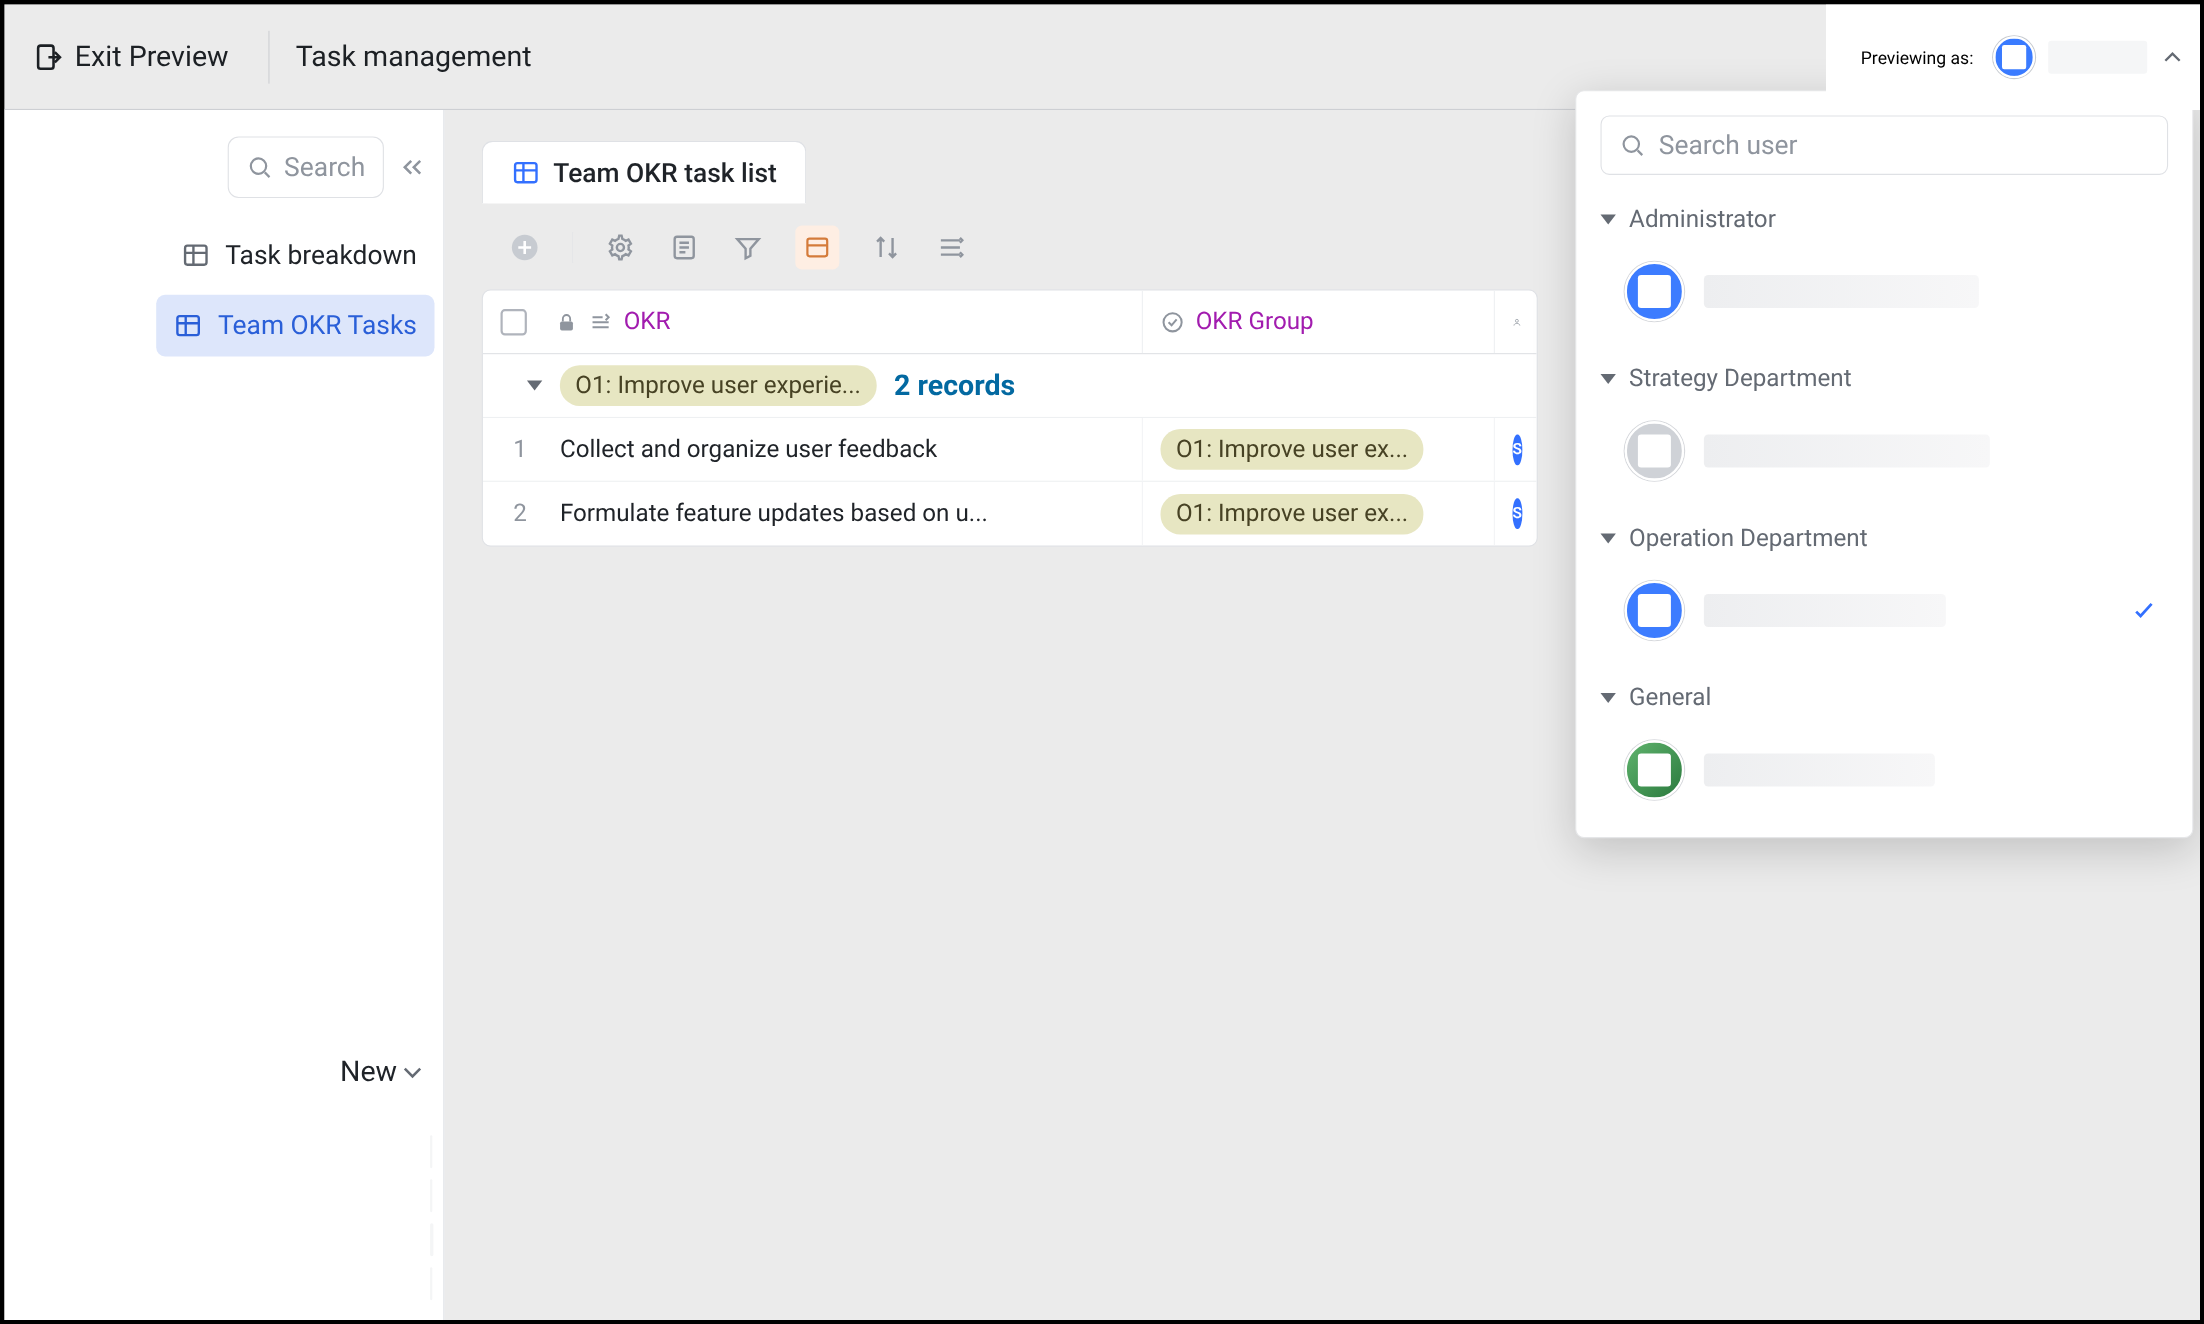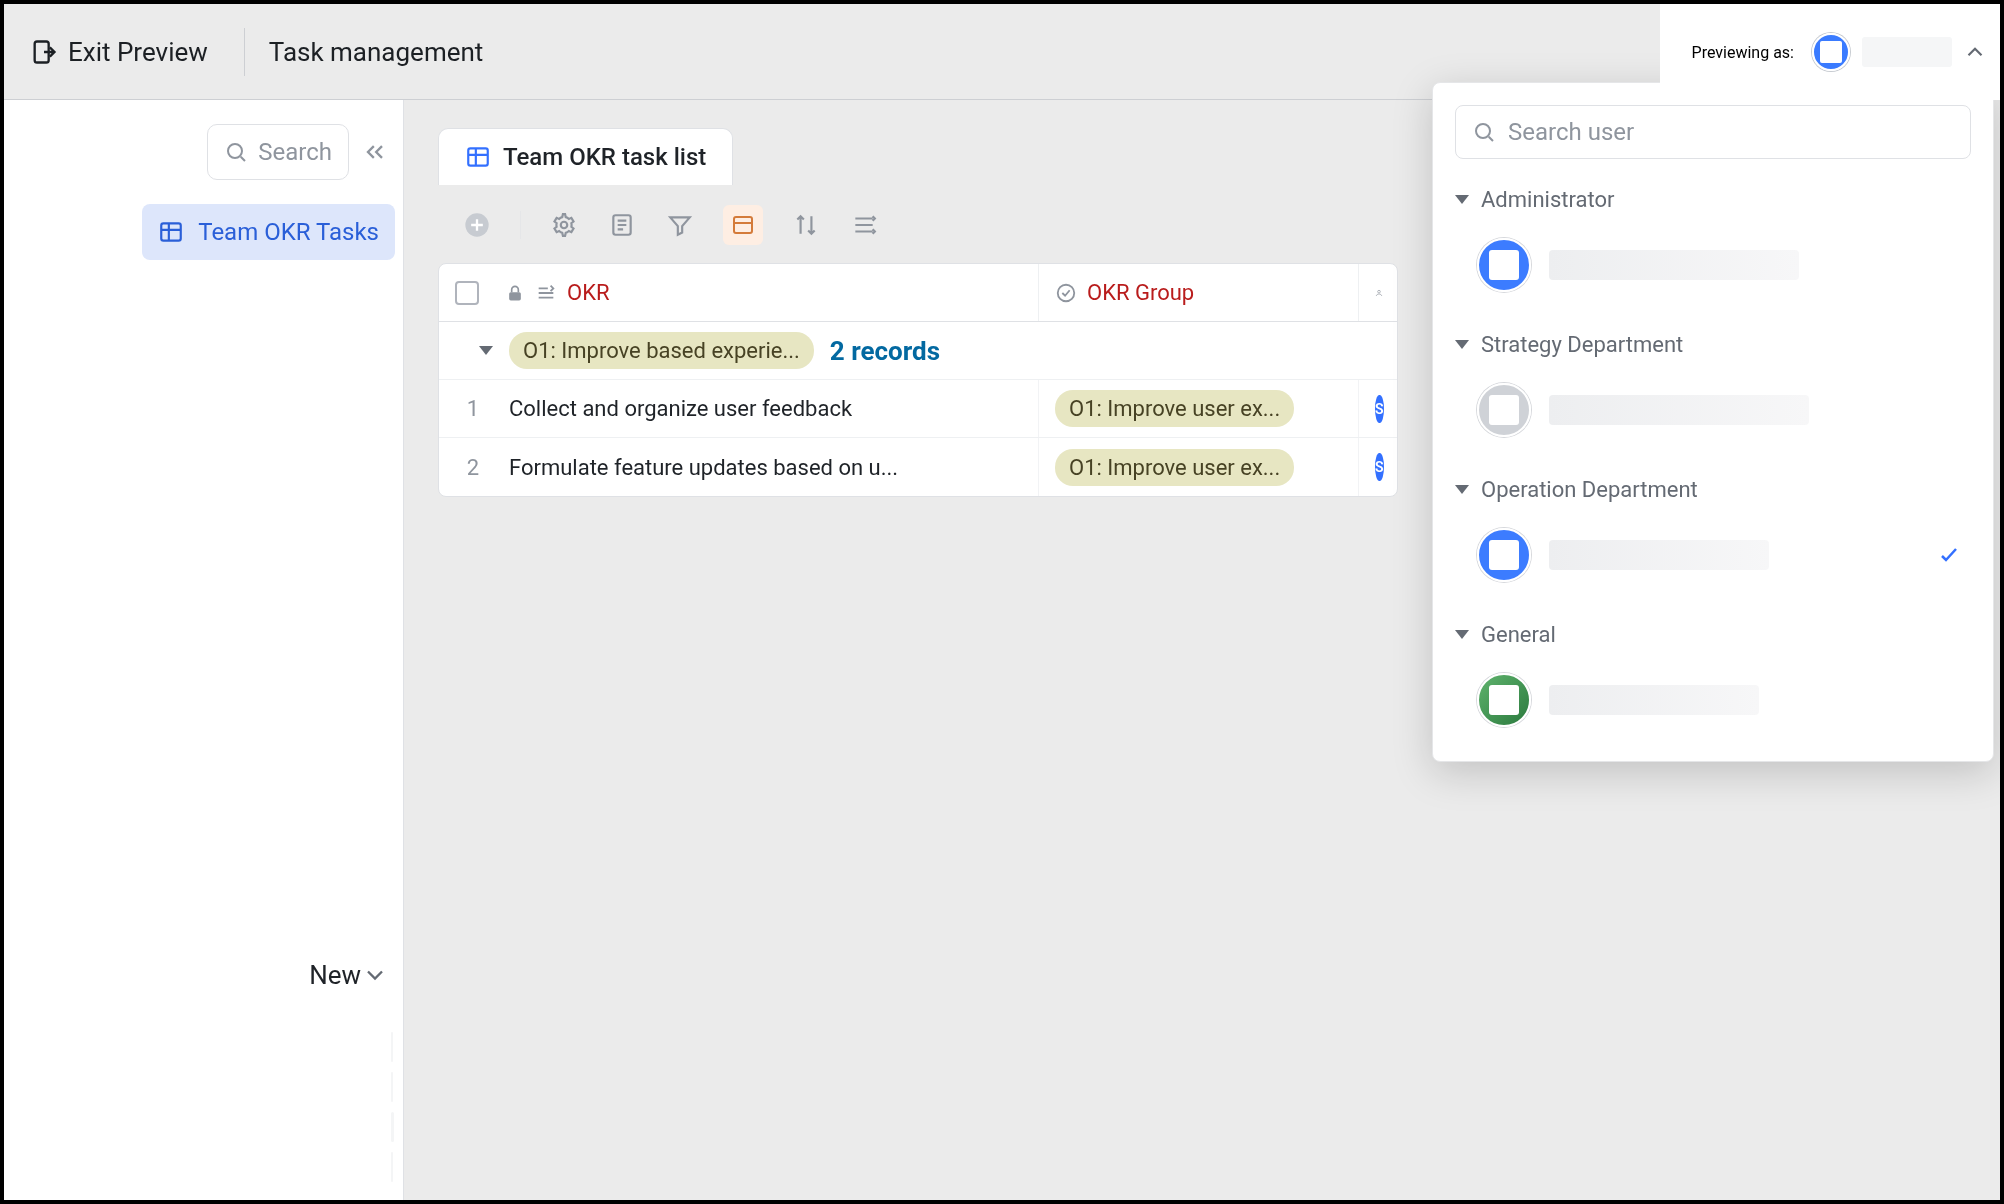--- a/index.html
+++ b/index.html
@@ -42,21 +42,21 @@
 .tab-icon.gray { color:#646a73; }
 
 .toolbar { display:flex; align-items:center; gap:28px; padding: 20px 0 18px 24px; }
 .tb-icon { width:30px; height:30px; color:#8f959e; display:flex; align-items:center; justify-content:center; cursor:pointer; }
 .tb-icon.hl { background:#feeee3; border-radius:6px; padding:6px; width:40px; height:40px; color:#d47b3a; }
 .tb-sep { width:1px; height:28px; background:#e5e6e8; }
 
 
 .tbl { border:1px solid #dfe1e5; border-radius:8px; background:#fff; width: 960px; overflow:hidden; }
 .tbl-head, .tbl-row, .grp-row { display:grid; grid-template-columns: 600px 320px 40px; align-items:center; }
-.tbl-head { height:58px; border-bottom:1px solid #dfe1e5; font-size:22px; color:#b91c1c; }
+.tbl-head { height:58px; border-bottom:1px solid #dfe1e5; font-size:22px; color:#a21caf; }
 .th { display:flex; align-items:center; gap:10px; padding:0 16px; border-right:1px solid #eef0f2; height:100%; }
 .th .chk { width:24px; height:24px; border:2px solid #b0b4bc; border-radius:4px; margin-right:16px; }
 .grp-row { height:58px; border-bottom:1px solid #eef0f2; }
 .grp-cell { display:flex; align-items:center; gap:16px; padding-left:40px; }
 .caret { width:0; height:0; border-left:7px solid transparent; border-right:7px solid transparent; border-top:9px solid #646a73; }
 .pill { background:#e7e6c2; color:#474224; font-size:22px; padding:6px 14px; border-radius:18px; white-space:nowrap; max-width:320px; overflow:hidden; text-overflow:ellipsis; }
 .grp-meta { color:#0369a1; font-size:26px;font-weight:bold; }
 .tbl-row { height:58px; border-bottom:1px solid #eef0f2; }
 .td { display:flex; align-items:center; gap:14px; padding:0 16px; border-right:1px solid #f2f3f5; height:100%; font-size:22px; color:#1f2328; }
 .td .rownum { color:#8f959e; width:24px; text-align:right; margin-right:16px; }
@@ -116,20 +116,27 @@
           <path d="M21 21l-4.3-4.3"></path>
         </svg>
       <span>Search</span>
     </div>
     <div class="collapse-icon">
       <svg width="28" height="28" viewBox="0 0 24 24" fill="none" stroke="#8f959e" stroke-width="2">
           <path d="M11 17l-5-5 5-5M18 17l-5-5 5-5"></path>
         </svg>
     </div>
   </div>
+  <div class="nav-item">
+    <svg width="26" height="26" viewBox="0 0 24 24" fill="none" stroke="#646a73" stroke-width="2">
+        <rect x="3" y="4" width="18" height="16" rx="2"></rect>
+        <path d="M3 10h18M10 4v16"></path>
+      </svg>
+    <span>Task breakdown</span>
+  </div>
   <div class="nav-item active">
     <svg width="26" height="26" viewBox="0 0 24 24" fill="none" stroke="#2a5fd8" stroke-width="2">
         <rect x="3" y="4" width="18" height="16" rx="2"></rect>
         <path d="M3 10h18M10 4v16"></path>
       </svg>
     <span>Team OKR Tasks</span>
   </div>
   <div class="sb-gap"></div>
   <div class="sb-divider"></div>
   <div class="sb-new">
@@ -226,21 +233,21 @@
         <svg width="22" height="22" viewBox="0 0 24 24" fill="none" stroke="#8f959e" stroke-width="2">
             <circle cx="12" cy="8" r="4"></circle>
             <path d="M4 21c0-4 4-6 8-6s8 2 8 6"></path>
           </svg>
       </div>
     </div>
 
     <div class="grp-row">
       <div class="grp-cell" style="grid-column:1 / span 3;">
         <div class="caret"></div>
-        <div class="pill">O1: Improve based experie...</div>
+        <div class="pill">O1: Improve user experie...</div>
         <div class="grp-meta">2 records</div>
       </div>
     </div>
 
     <div class="tbl-row">
       <div class="td">
           <span class="rownum">1</span>
           <span class="ellipsis">Collect and organize user feedback</span>
         </div>
       <div class="td">

